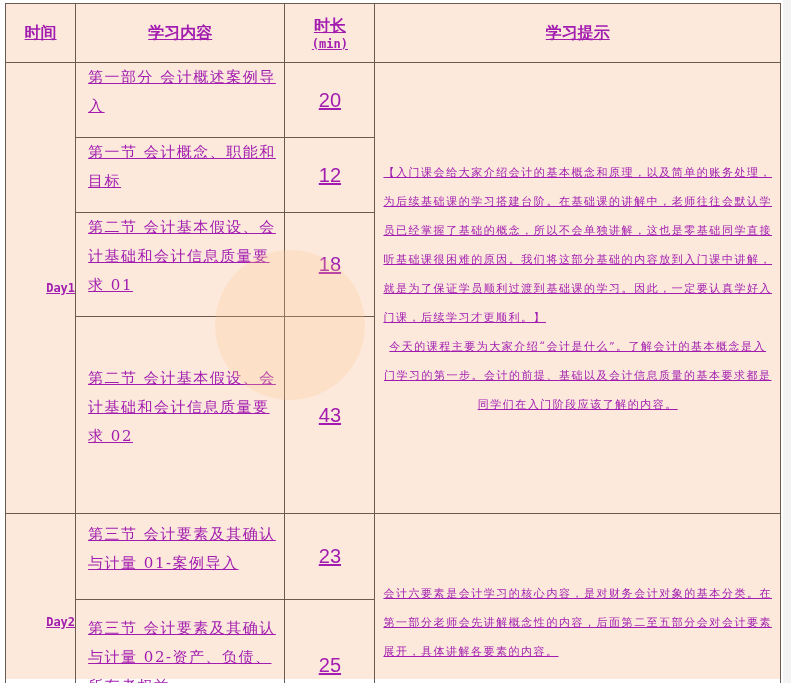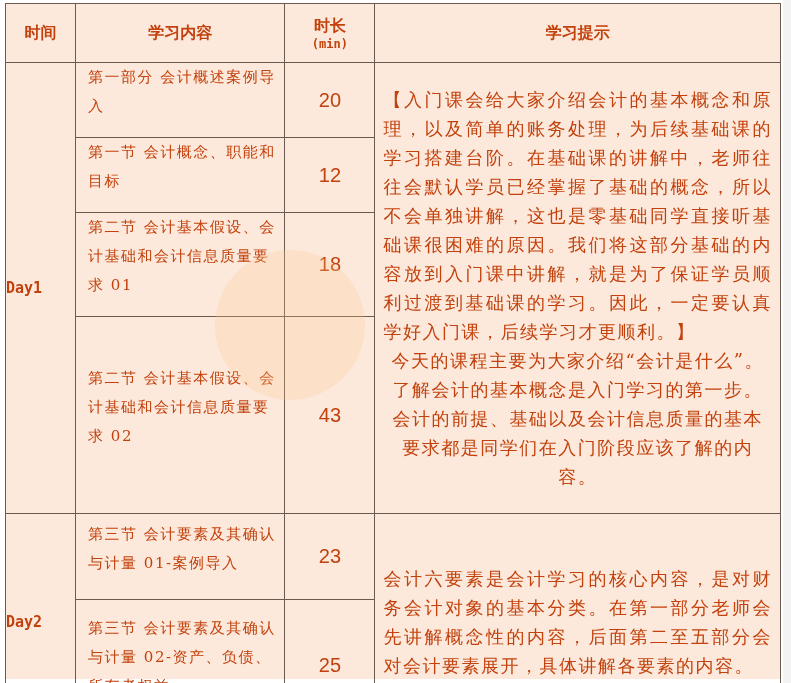--- a/index.html
+++ b/index.html
@@ -1,29 +1,29 @@
 <!DOCTYPE html>
 <html><head>
 <meta charset="utf-8">
 <style>
   html, body { margin: 0; padding: 0; background: #ffffff; }
   body { width: 791px; height: 683px; position: relative; overflow: hidden; font-family: "DejaVu Sans", sans-serif; }
   .wrap { position: absolute; left: 5px; top: 3px; width: 776px; height: 676px; background: #fde9dc; }
   table { border-collapse: collapse; width: 776px; height: 676px; table-layout: fixed; }
-  td, th { border: 1.5px solid #6b5a50; color: #c2410c; padding: 0; }
+  td, th { border: 1.5px solid #6b5a50; color: #a21caf; padding: 0; text-decoration: underline; }
   th { font-weight: bold; font-size: 16px; text-align: center; }
   .c-time { width: 70px; }
   .c-content { width: 209px; }
   .c-dur { width: 90px; }
   .c-tip { width: 405px; }
   .h-row { height: 59px; }
   .content-cell { font-family: "DejaVu Serif", serif; font-size: 15px; line-height: 29px; padding: 0 0 16px 12px; text-align: left; vertical-align: middle; letter-spacing: 1.5px; }
   .dur-cell { font-size: 20px; text-align: center; vertical-align: middle; font-family: "Liberation Sans", sans-serif; }
-  .day-cell { font-size: 15px; text-align: left; vertical-align: middle; font-weight: bold; font-family: "DejaVu Sans Mono", monospace; }
-  .tip-cell { font-family: "DejaVu Serif", serif; font-size: 18px; line-height: 29px; padding: 8px 8px; vertical-align: middle; letter-spacing: 1.5px; }
+  .day-cell { font-size: 12px; text-align: right; vertical-align: middle; font-weight: bold; font-family: "DejaVu Sans Mono", monospace; }
+  .tip-cell { font-family: "DejaVu Serif", serif; font-size: 11px; line-height: 29px; padding: 8px 8px; vertical-align: middle; letter-spacing: 1.5px; }
   .tip-p { margin: 0; text-align: justify; }
   .tip-p.center { text-align: center; }
   .watermark { position: absolute; left: 215px; top: 250px; width: 150px; height: 150px; border-radius: 50%; background: rgba(250, 200, 140, 0.25); pointer-events: none; }
   .scrollbar { position: absolute; right: 0; top: 0; width: 8px; height: 683px; background: #f3f3f3; }
 </style>
 </head>
 <body>
 
 <div class="wrap">
   <table>

